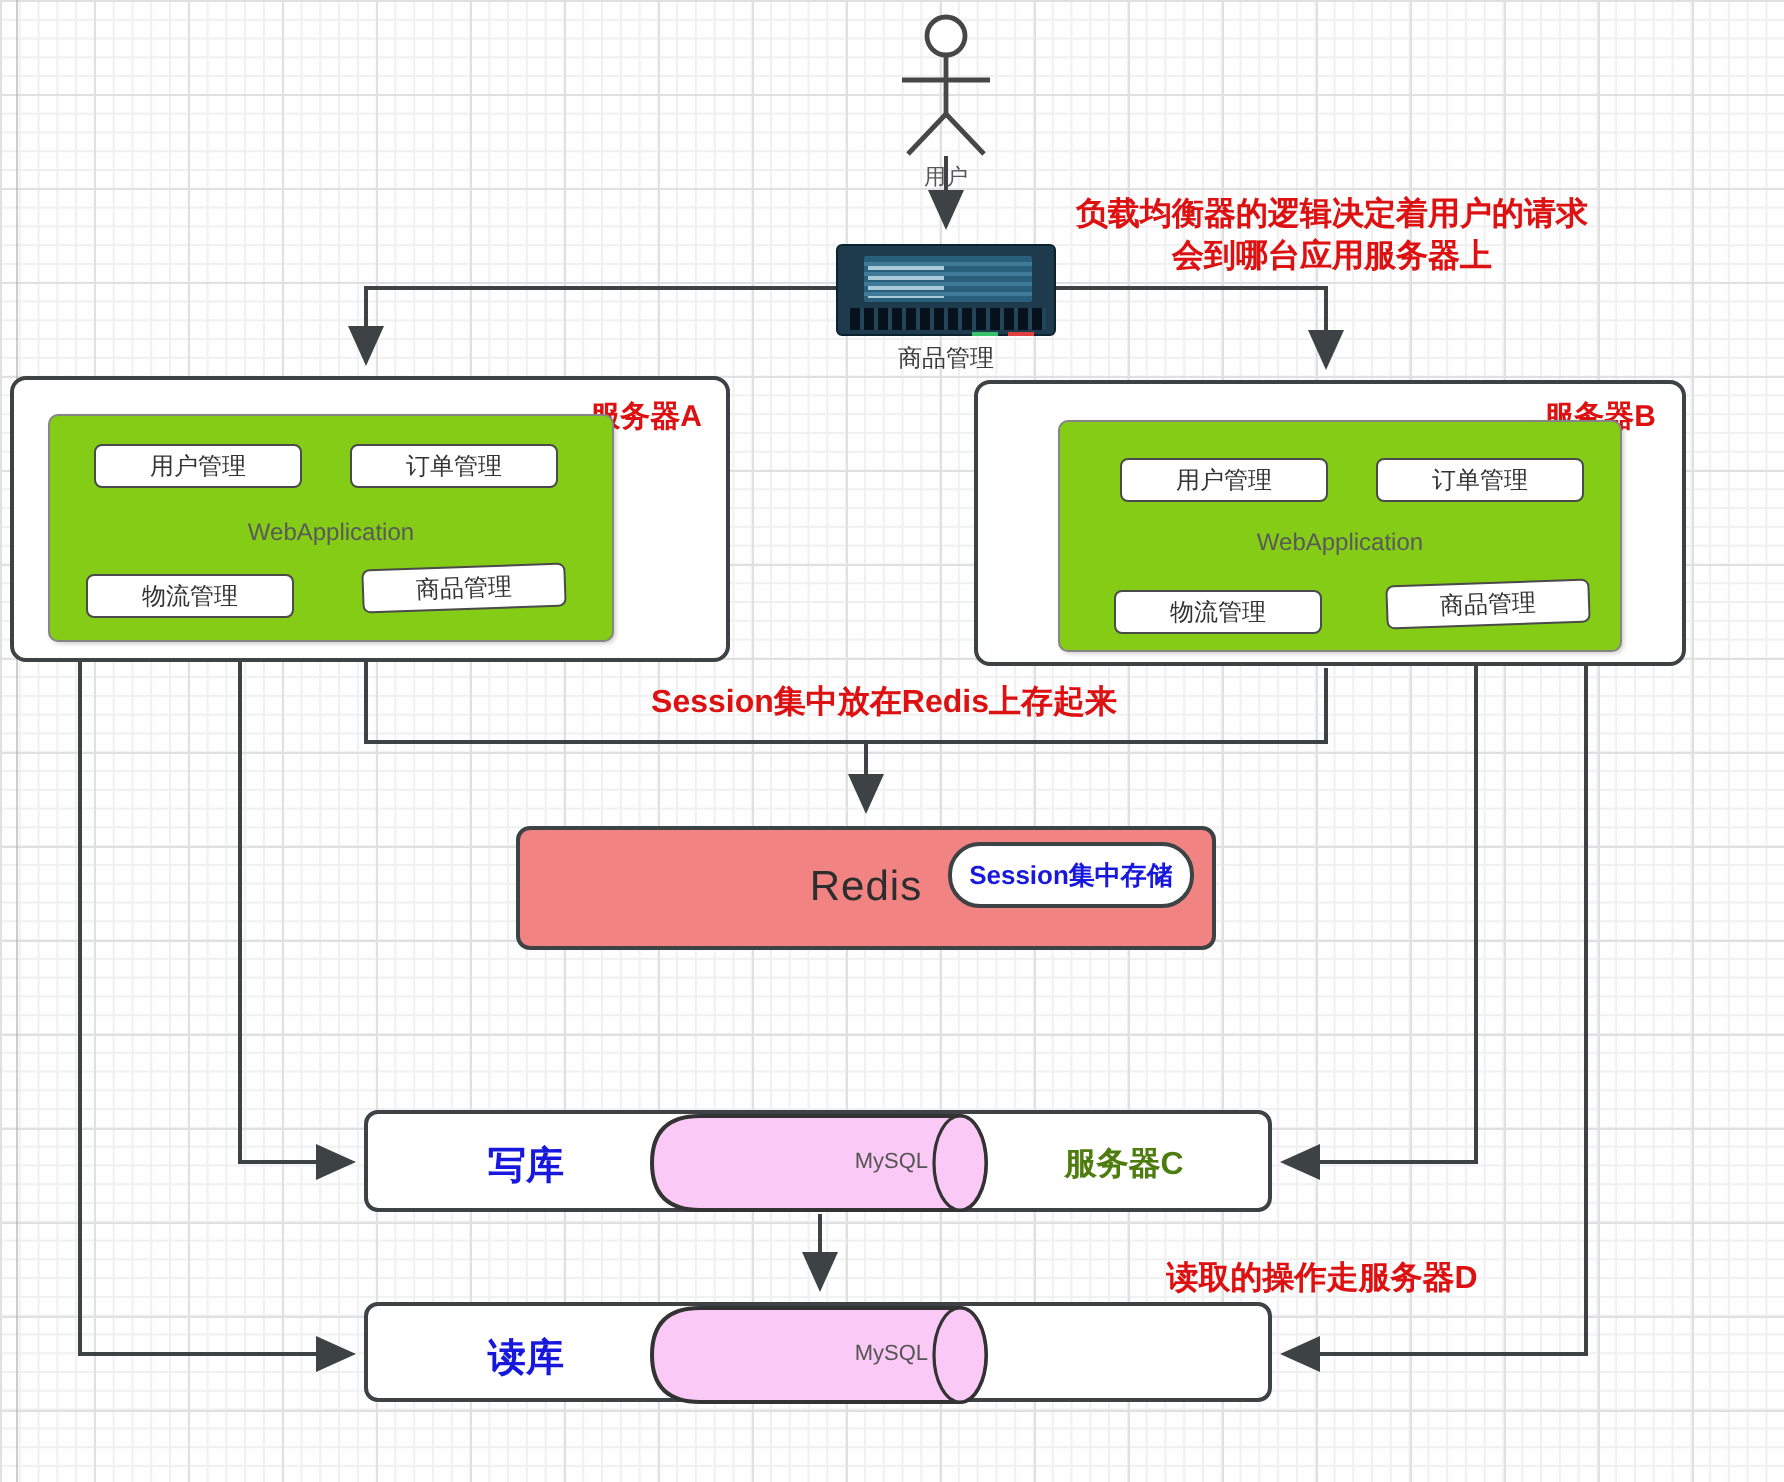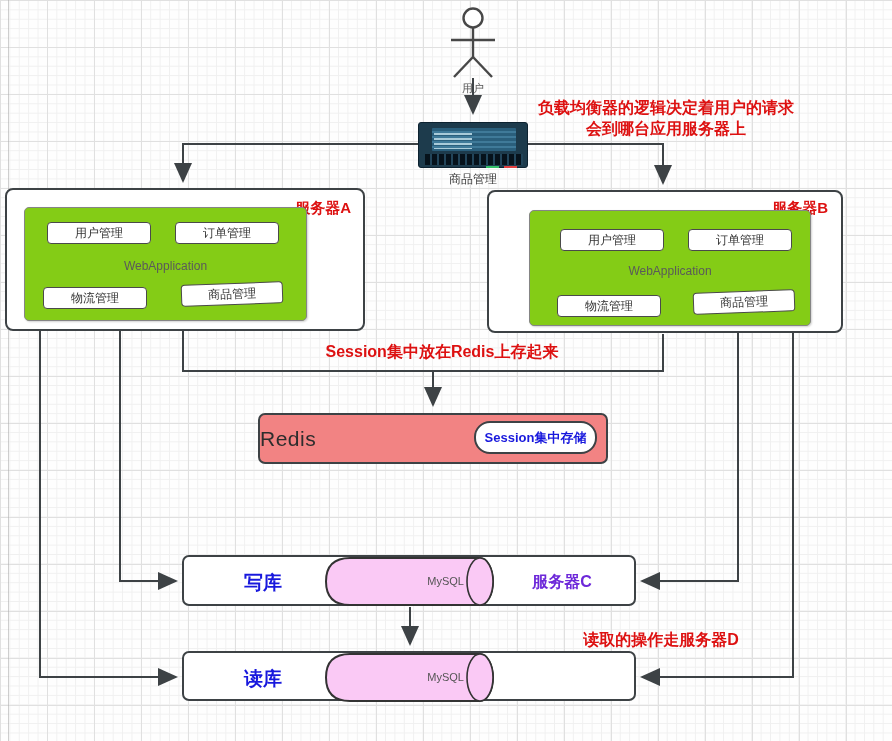--- a/index.html
+++ b/index.html
@@ -19,21 +19,21 @@
   .node{position:absolute;box-sizing:border-box;z-index:2;}
   .server-box{background:#fff;border:2px solid #3d4245;border-radius:8px;}
   .server-label{position:absolute;color:#dd1111;font-weight:bold;font-size:15px;}
   .app-box{position:absolute;background:#84cc16;border:1px solid #858585;border-radius:5px;box-shadow:1px 1px 2px rgba(0,0,0,.18);}
   .module{position:absolute;height:20px;background:#fff;border:1.5px solid #4a4a4a;border-radius:4px;
           display:flex;align-items:center;justify-content:center;font-size:12px;color:#333;}
   .app-name{position:absolute;left:0;width:100%;text-align:center;font-size:12px;color:#5a5a5a;}
   .red-note{position:absolute;z-index:3;color:#dd1111;font-weight:bold;font-size:16px;text-align:center;line-height:21px;}
   .db-box{background:#fff;border:2px solid #3d4245;border-radius:7px;}
   .db-name{position:absolute;left:24px;top:13px;width:110px;text-align:center;color:#1818dd;font-weight:bold;font-size:19px;}
-  .db-server{position:absolute;right:8px;top:15px;width:128px;text-align:center;color:#6d28d9;font-weight:bold;font-size:16px;}
+  .db-server{position:absolute;right:8px;top:15px;width:128px;text-align:center;color:#4d7c0f;font-weight:bold;font-size:16px;}
   .db-engine{position:absolute;left:160px;top:18px;width:120px;text-align:right;font-size:11px;color:#555;}
   .small-label{position:absolute;text-align:center;color:#3a3a3a;font-size:12px;}
 </style>
 </head>
 <body>
 
 <div id="canvas">
 
   <div class="abs" style="left:8px;top:0;width:1px;height:741px;background:#adadad;opacity:.6;"></div>
 
@@ -119,22 +119,22 @@
           <span>物流管理</span>
         </div>
       <div class="module" style="left:163px;top:80px;width:100px;transform:rotate(-2deg);">
           <span>商品管理</span>
         </div>
     </div>
   </div>
 
   <div class="red-note" style="left:302px;top:341px;width:280px;">Session集中放在Redis上存起来</div>
 
-  <div class="node" style="left:258px;top:413px;width:350px;height:51px;background:#f28383;border:2px solid #3d4245;border-radius:7px;
-              display:flex;align-items:center;">
+  <div class="node" style="left:258px;top:413px;width:350px;height:62px;background:#f28383;border:2px solid #3d4245;border-radius:7px;
+              display:flex;align-items:center;justify-content:center;">
     <span style="font-size:21px;color:#2d2d2d;letter-spacing:.5px;">Redis</span>
     <div class="abs" style="right:9px;top:6px;width:123px;height:33px;background:#fff;border:2px solid #3d4245;border-radius:16px;
                 display:flex;align-items:center;justify-content:center;">
       <span style="font-size:13px;font-weight:bold;color:#1818dd;">Session集中存储</span>
     </div>
   </div>
 
 
   <div class="node db-box" style="left:182px;top:555px;width:454px;height:51px;">
     <div class="db-name">写库</div>

